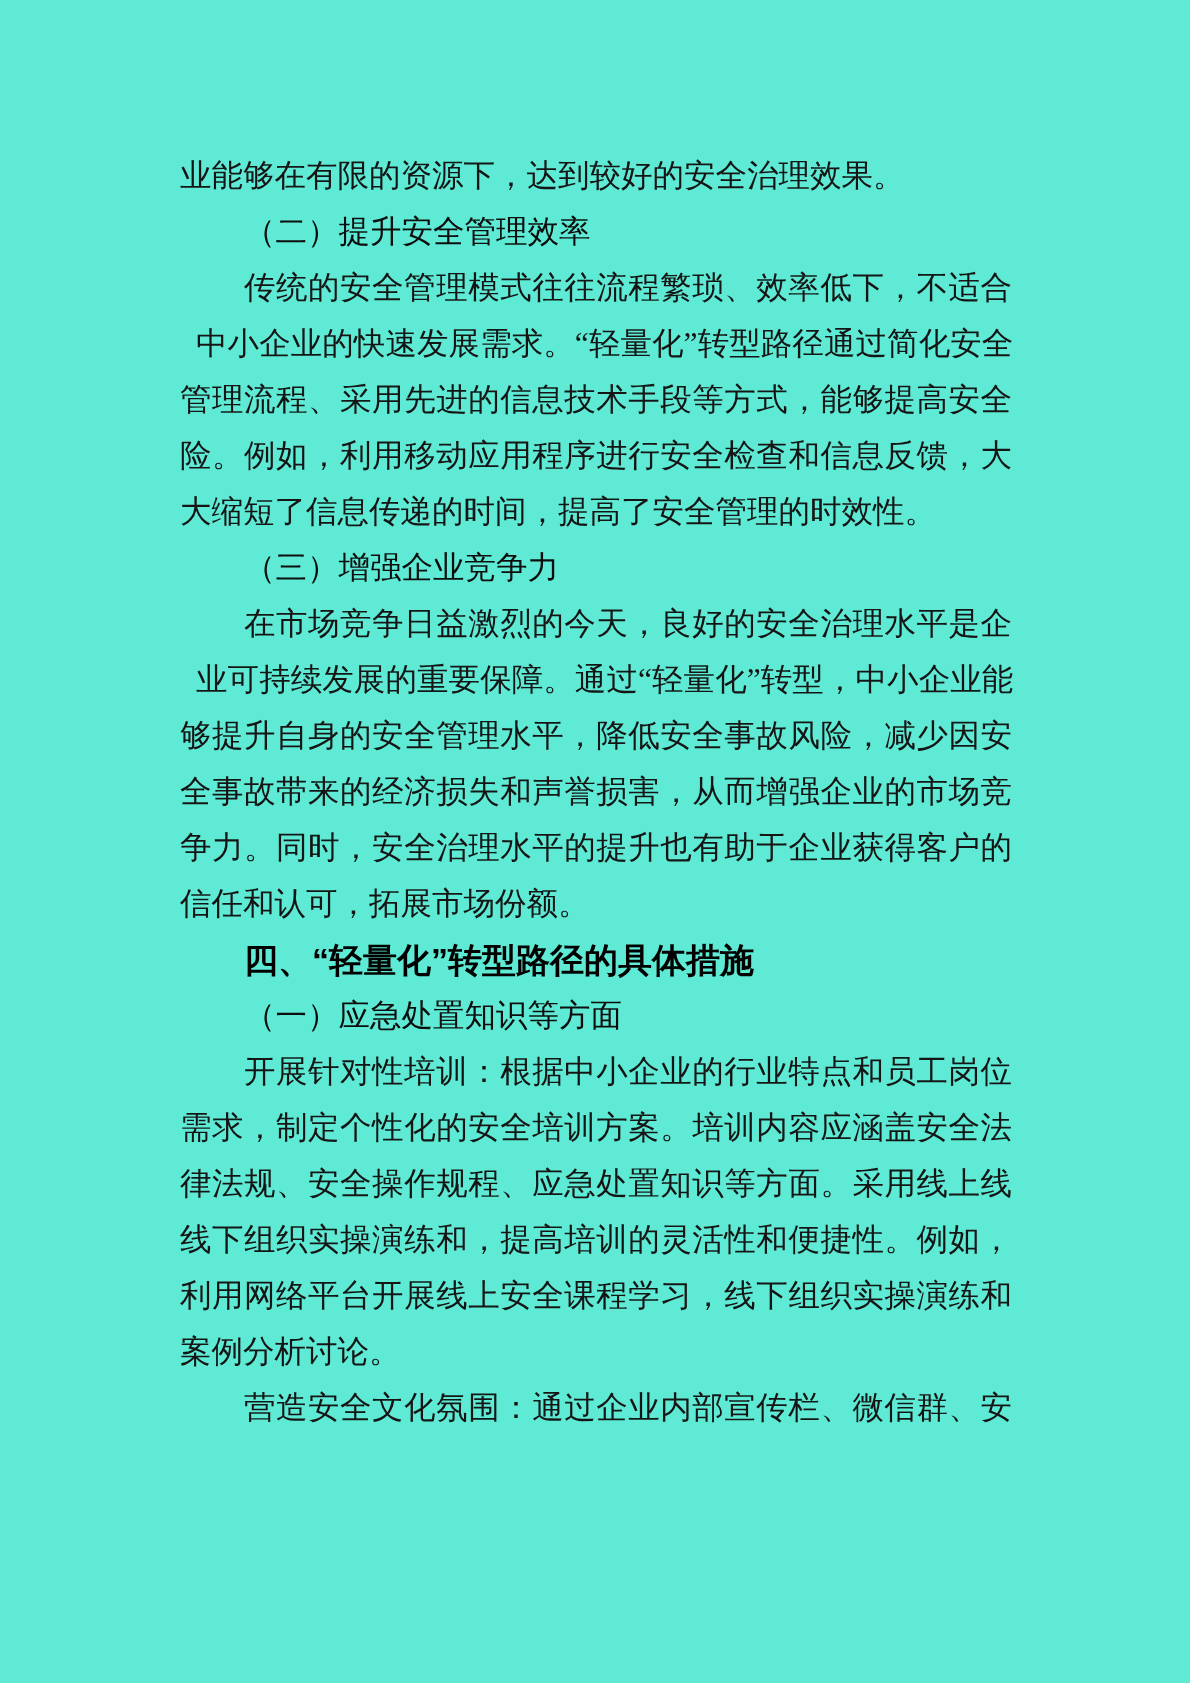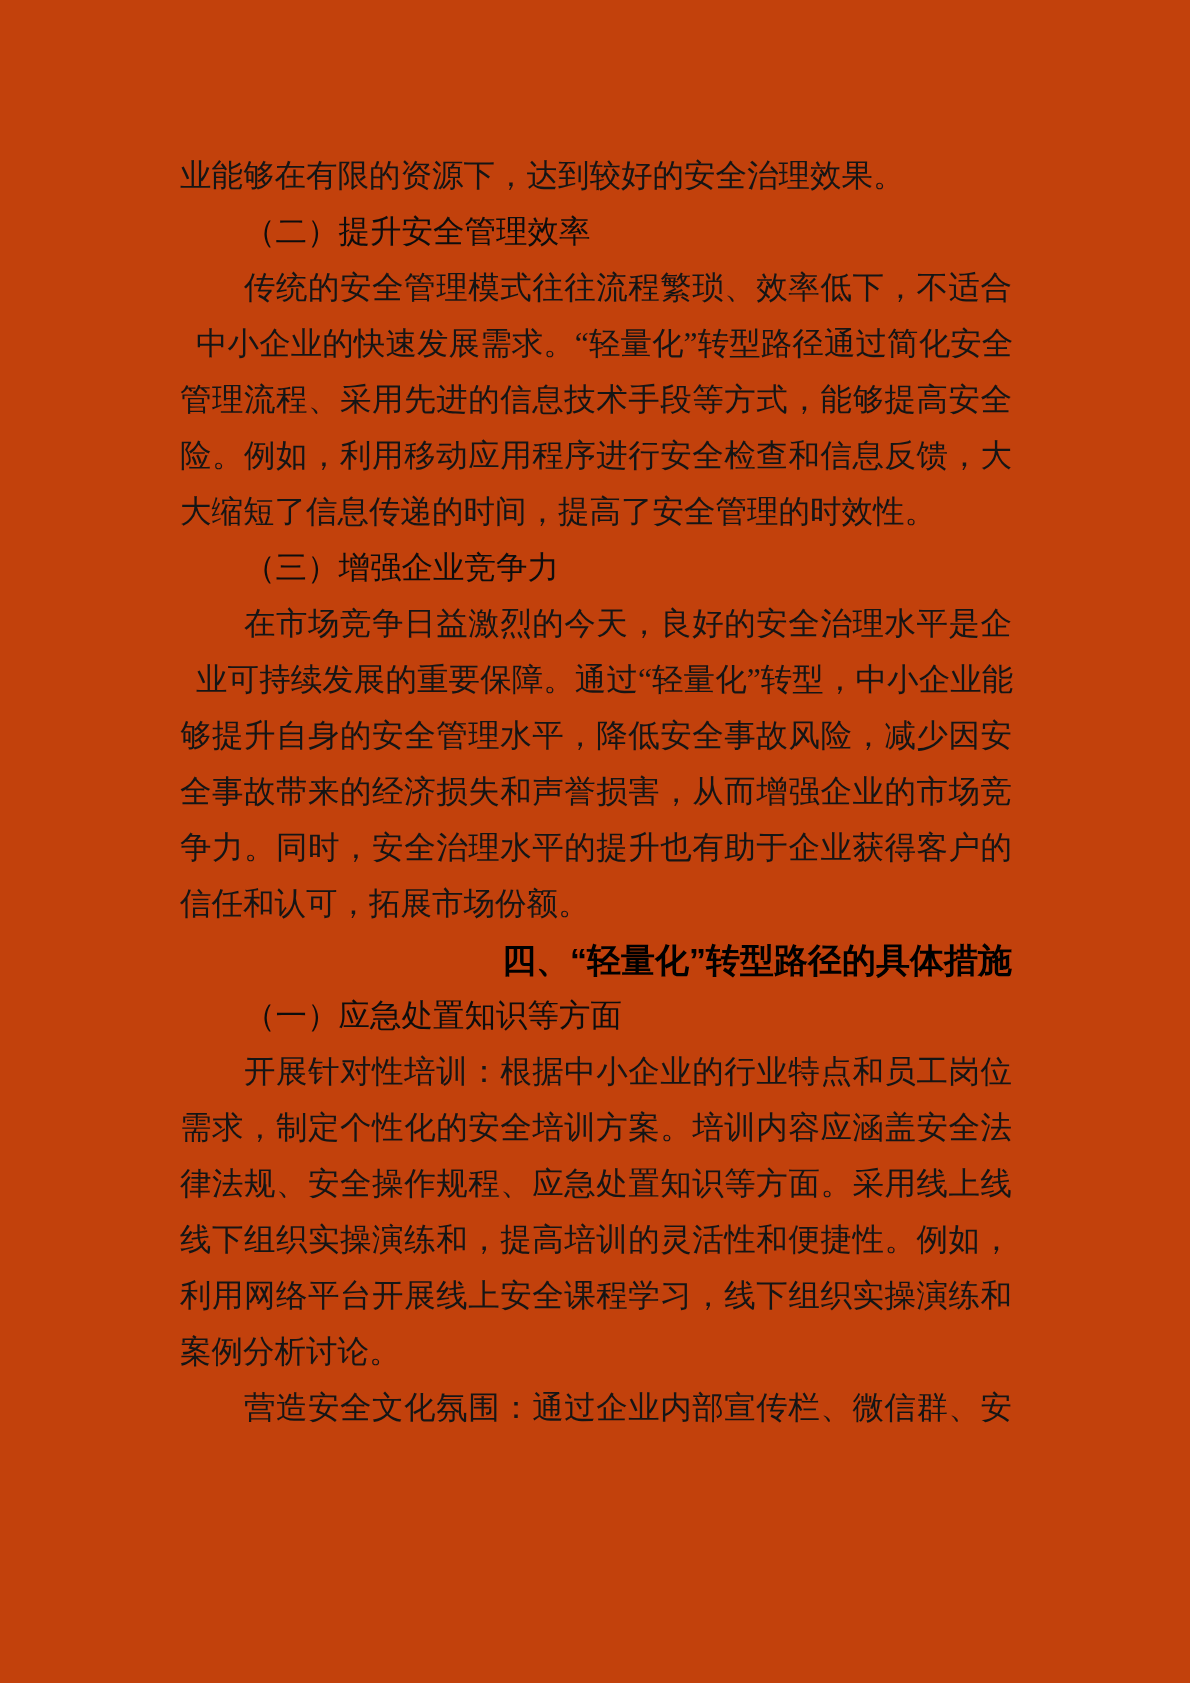--- a/index.html
+++ b/index.html
@@ -4,21 +4,21 @@
 <style>
   html, body {
     margin: 0;
     padding: 0;
     background: #ffffff;
   }
   .page {
     position: relative;
     width: 1190px;
     height: 1683px;
-    background: #c2410c;
+    background: #5eead4;
     overflow: hidden;
   }
   .text-block {
     position: absolute;
     left: 180px;
     top: 148px;
     width: 832px;
   }
   .line {
     height: 56px;
@@ -44,21 +44,20 @@
   }
   .line.subheading {
     font-weight: 500;
     color: #0d0d0d;
   }
   .line.heading {
     font-family: "Liberation Sans", "DejaVu Sans", sans-serif;
     font-weight: 700;
     font-size: 34px;
     color: #000000;
-    text-align: right;
   }
 </style>
 </head>
 <body>
 
 <div class="page">
   <div class="text-block" id="lines-container">
       <div class="line body">业能够在有限的资源下，达到较好的安全治理效果。</div>
       <div class="line subheading indent">（二）提升安全管理效率</div>
       <div class="line body indent fill">传统的安全管理模式往往流程繁琐、效率低下，不适合</div>

